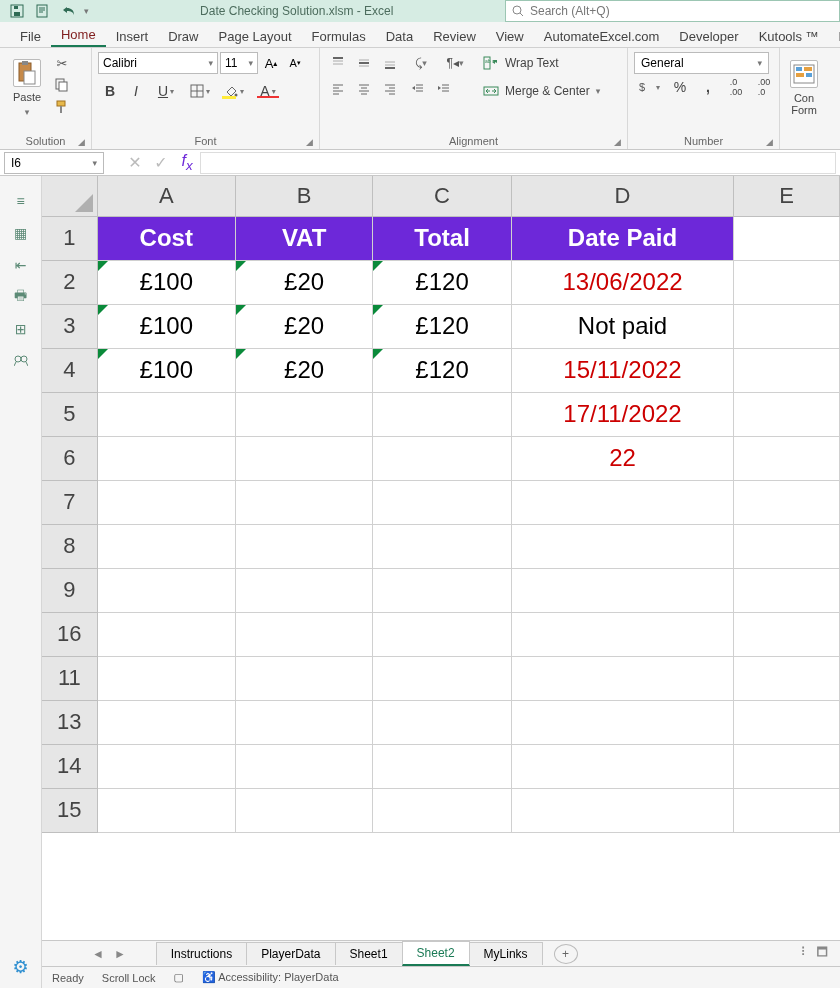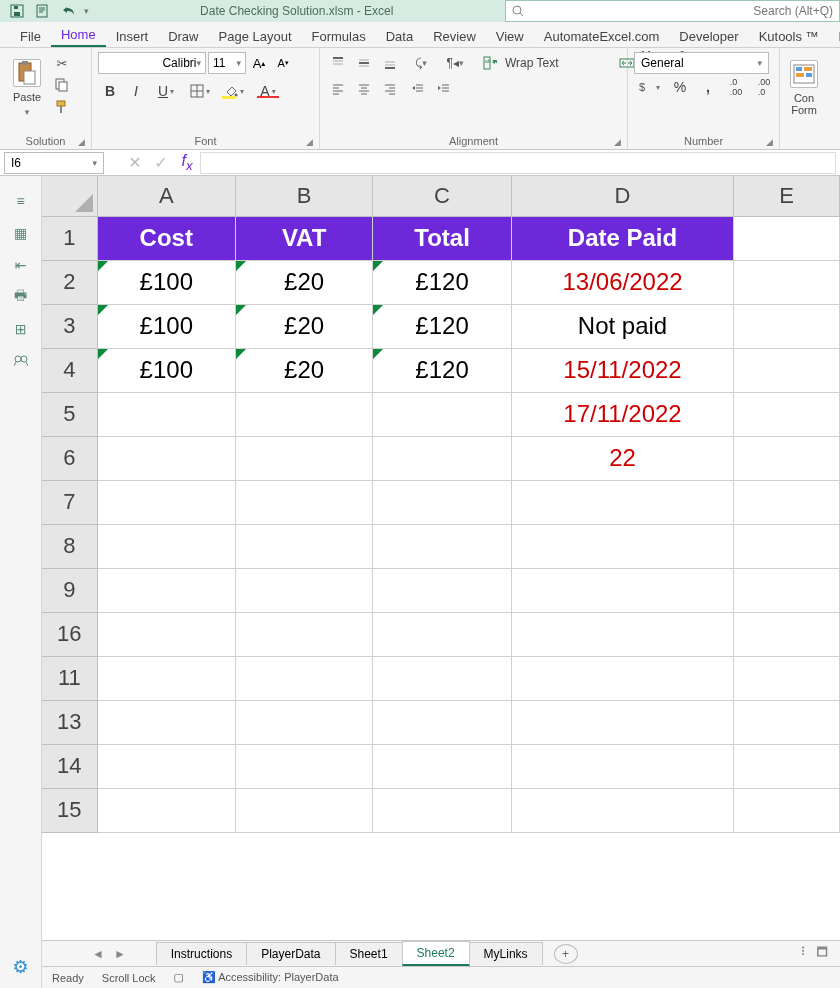--- a/index.html
+++ b/index.html
@@ -4,54 +4,54 @@
 <style>
   * { box-sizing: border-box; margin: 0; padding: 0; }
   html, body { width: 840px; height: 988px; overflow: hidden; font-family: "Segoe UI", Arial, sans-serif; background: #fff; }
   body { display: flex; flex-direction: column; }
 
   
   .titlebar { height: 22px; background: #d6ece3; display: flex; align-items: center; font-size: 12px; color: #3a5b4e; }
   .qat { display: flex; align-items: center; gap: 4px; padding-left: 6px; }
   .qat .qat-btn { width: 22px; height: 18px; display:flex; align-items:center; justify-content:center; color:#2f6b54; }
   .title-text { flex: 1; text-align: center; color: #4d6d5e; font-size: 12px; }
-  .searchbar { width: 335px; height: 22px; background: #fff; border: 1px solid #9cc6b3; display: flex; align-items: center; padding: 0 6px; color: #777; font-size: 12px; gap:6px;justify-content:space-between; }
+  .searchbar { width: 335px; height: 22px; background: #fff; border: 1px solid #9cc6b3; display: flex; align-items: center; padding: 0 6px; color: #777; font-size: 12px; gap:6px; }
 
   
   .tabs { height: 26px; background: #f5f5f5; display: flex; align-items: flex-end; padding-left: 10px; font-size: 13px; color: #444; border-bottom: 1px solid #d0d0d0; }
   .tab { padding: 4px 10px 3px; cursor: default; white-space: nowrap; margin-top: 40px; }
-  .tab.active { color: #6d28d9; border-bottom: 2px solid #1a7a55; font-weight: 500; }
+  .tab.active { color: #7f1d1d; border-bottom: 2px solid #1a7a55; font-weight: 500; }
 
   
   .ribbon { height: 102px; background: #f5f5f5; border-bottom: 1px solid #c8c8c8; display: flex; }
   .group { border-right: 1px solid #d8d8d8; display: flex; flex-direction: column; padding: 4px 6px 2px; }
   .group-body { flex:1; display:flex; align-items:flex-start; gap:4px; }
   .group-label { font-size: 11px; color: #666; text-align:center; padding-top:2px; position:relative; }
   .group-label .launcher { position:absolute; right:0; bottom:0; font-size:9px; color:#888; }
 
   .big-btn { display:flex; flex-direction:column; align-items:center; justify-content:center; width:42px; height:72px; font-size:11px; color:#444; gap:4px; }
   .icon-box { width:28px; height:28px; background:#fff; border:1px solid #bbb; border-radius:2px; display:flex; align-items:center; justify-content:center; font-size:16px; }
 
   .mini-stack { display:flex; flex-direction:column; gap:4px; justify-content:flex-start; padding-top:2px; }
   .mini-icon { width:20px; height:18px; display:flex; align-items:center; justify-content:center; font-size:13px; color:#555; }
 
   .font-row1 { display:flex; gap:2px; align-items:center; }
-  .font-select { width:108px; height:22px; border:1px solid #bbb; background:#fff; font-size:12px; padding:2px 4px; display:flex; align-items:center; justify-content:flex-end; }
+  .font-select { width:120px; height:22px; border:1px solid #bbb; background:#fff; font-size:12px; padding:2px 4px; display:flex; align-items:center; justify-content:space-between; }
   .size-select { width:38px; height:22px; border:1px solid #bbb; background:#fff; font-size:12px; padding:2px 4px; display:flex; align-items:center; justify-content:space-between; }
   .a-grow, .a-shrink { width:22px; height:22px; display:flex; align-items:center; justify-content:center; font-size:13px; }
   .font-row2 { display:flex; gap:2px; align-items:center; }
   .fmt-btn { width:24px; height:22px; display:flex; align-items:center; justify-content:center; font-size:14px; color:#444; border:1px solid transparent; position:relative; }
   .fmt-btn .dd { font-size:8px; margin-left:2px; color:#777; }
   .underline-bar { position:absolute; bottom:3px; left:4px; right:4px; height:2px; background:#e33; }
 
   .align-grid { display:flex; flex-direction:column; gap:4px; }
   .align-row { display:flex; gap:2px; }
   .al-btn { width:24px; height:22px; display:flex; align-items:center; justify-content:center; font-size:12px; color:#555; }
 
-  .wrap-merge { display:flex; flex-direction:row; gap:16px; }
+  .wrap-merge { display:flex; flex-direction:column; gap:6px; }
   .long-btn { height:22px; min-width:120px; border:1px solid transparent; display:flex; align-items:center; gap:6px; padding:0 6px; font-size:12px; color:#444; }
 
   .number-col { display:flex; flex-direction:column; gap:2px; }
   .num-select { width:135px; height:22px; border:1px solid #bbb; background:#fff; font-size:12px; padding:2px 6px; display:flex; align-items:center; justify-content:space-between; }
   .num-row { display:flex; gap:4px; }
 
   
   .fbar-row { height: 26px; border-bottom: 1px solid #c8c8c8; display:flex; align-items:center; background:#fff; }
   .namebox { width:100px; height:22px; border:1px solid #bbb; background:#fff; margin-left:4px; display:flex; align-items:center; padding:0 6px; font-size:12px; justify-content:space-between; }
   .fx-btn { width:26px; height:22px; display:flex; align-items:center; justify-content:center; color:#6d28d9; }

